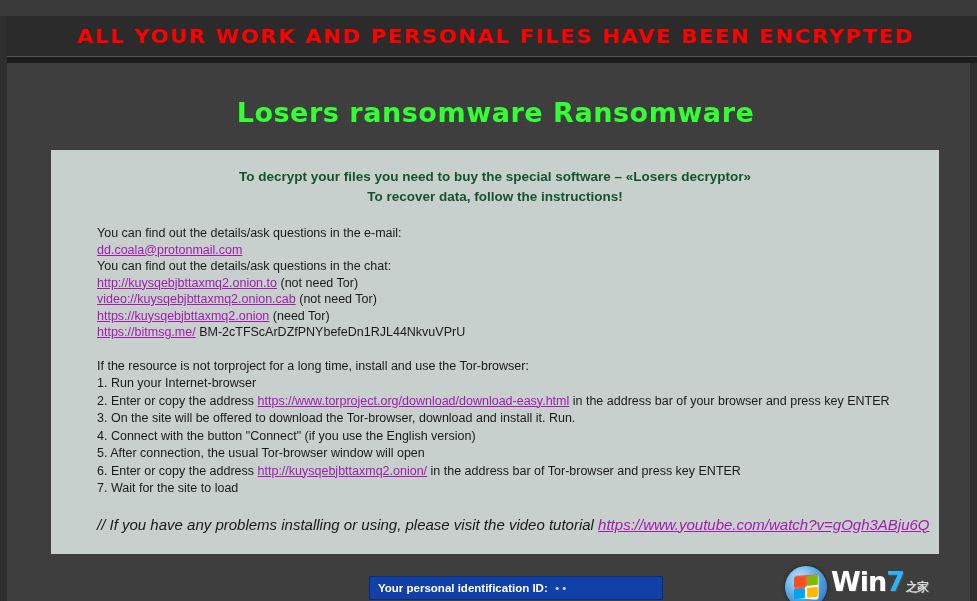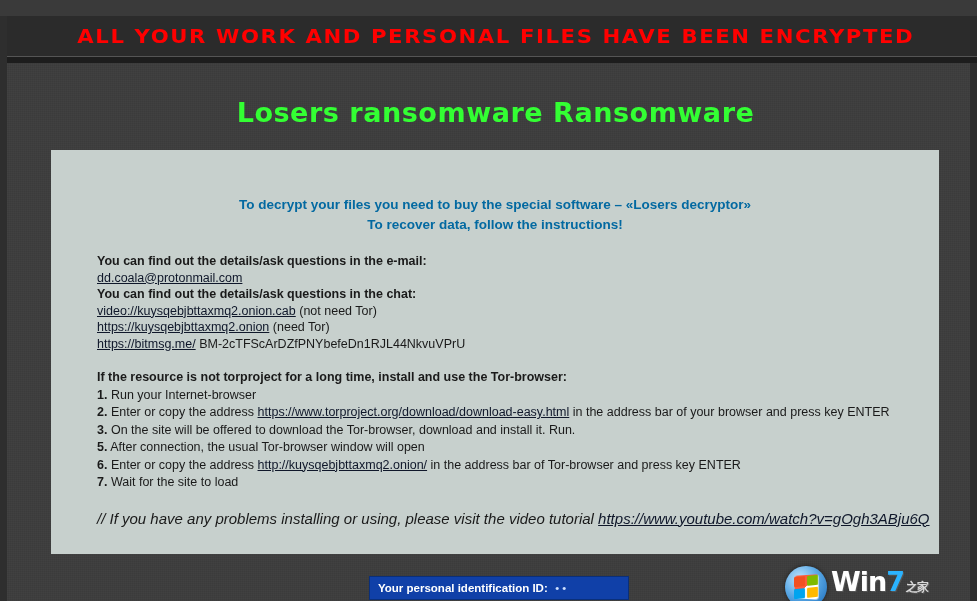--- a/index.html
+++ b/index.html
@@ -79,49 +79,48 @@
     height: 404px;
     background: #c7d0cd;
     color: #111;
   }
   .panel-head {
     text-align: center;
     padding-top: 17px;
     font-size: 13.5px;
     font-weight: bold;
     line-height: 20px;
-    color: #0369a1;
-    margin-top: 28px;
+    color: #14532d;
   }
   .panel-body {
     padding: 18px 46px 0 46px;
     font-size: 12.5px;
     line-height: 16.5px;
     color: #1a1a1a;
   }
-  .b { font-weight: bold; }
+  .b { font-weight: normal; }
   a, .link {
-    color: #0f172a;
+    color: #a21caf;
     text-decoration: underline;
     cursor: pointer;
   }
   .row { white-space: nowrap; }
   .gap-md { height: 17px; }
   .steps .row { padding-top: 1px; }
   .note {
     padding-top: 20px;
     font-size: 15px;
     font-style: italic;
   }
   
   .idbar {
     position: absolute;
     left: 362px;
     top: 560px;
-    width: 260px;
+    width: 294px;
     height: 24px;
     background: #1040a8;
     border: 1px solid #0a2f7a;
     display: flex;
     align-items: center;
     padding-left: 8px;
     box-sizing: border-box;
   }
   .idbar-label {
     color: #ffffff;
@@ -229,20 +228,24 @@
     <div class="panel-body">
 
       <div class="row b">You can find out the details/ask questions in the e-mail:</div>
       <div class="row">
         <span class="link">dd.coala@protonmail.com</span>
       </div>
 
       <div class="row b">You can find out the details/ask questions in the chat:</div>
 
       <div class="row">
+        <span class="link">http://kuysqebjbttaxmq2.onion.to</span>
+        <span>(not need Tor)</span>
+      </div>
+      <div class="row">
         <span class="link">video://kuysqebjbttaxmq2.onion.cab</span>
         <span>(not need Tor)</span>
       </div>
       <div class="row">
         <span class="link">https://kuysqebjbttaxmq2.onion</span>
         <span>(need Tor)</span>
       </div>
 
       <div class="row">
         <span class="link">https://bitmsg.me/</span>
@@ -255,20 +258,23 @@
 
       <div class="steps">
         <div class="row">
           <span class="b">1.</span><span> Run your Internet-browser</span>
         </div>
         <div class="row">
           <span class="b">2.</span><span> Enter or copy the address </span><span class="link">https://www.torproject.org/download/download-easy.html</span><span> in the address bar of your browser and press key ENTER</span>
         </div>
         <div class="row">
           <span class="b">3.</span><span> On the site will be offered to download the Tor-browser, download and install it. Run.</span>
+        </div>
+        <div class="row">
+          <span class="b">4.</span><span> Connect with the button "Connect" (if you use the English version)</span>
         </div>
         <div class="row">
           <span class="b">5.</span><span> After connection, the usual Tor-browser window will open</span>
         </div>
         <div class="row">
           <span class="b">6.</span><span> Enter or copy the address </span><span class="link">http://kuysqebjbttaxmq2.onion/</span><span> in the address bar of Tor-browser and press key ENTER</span>
         </div>
         <div class="row">
           <span class="b">7.</span><span> Wait for the site to load</span>
         </div>

